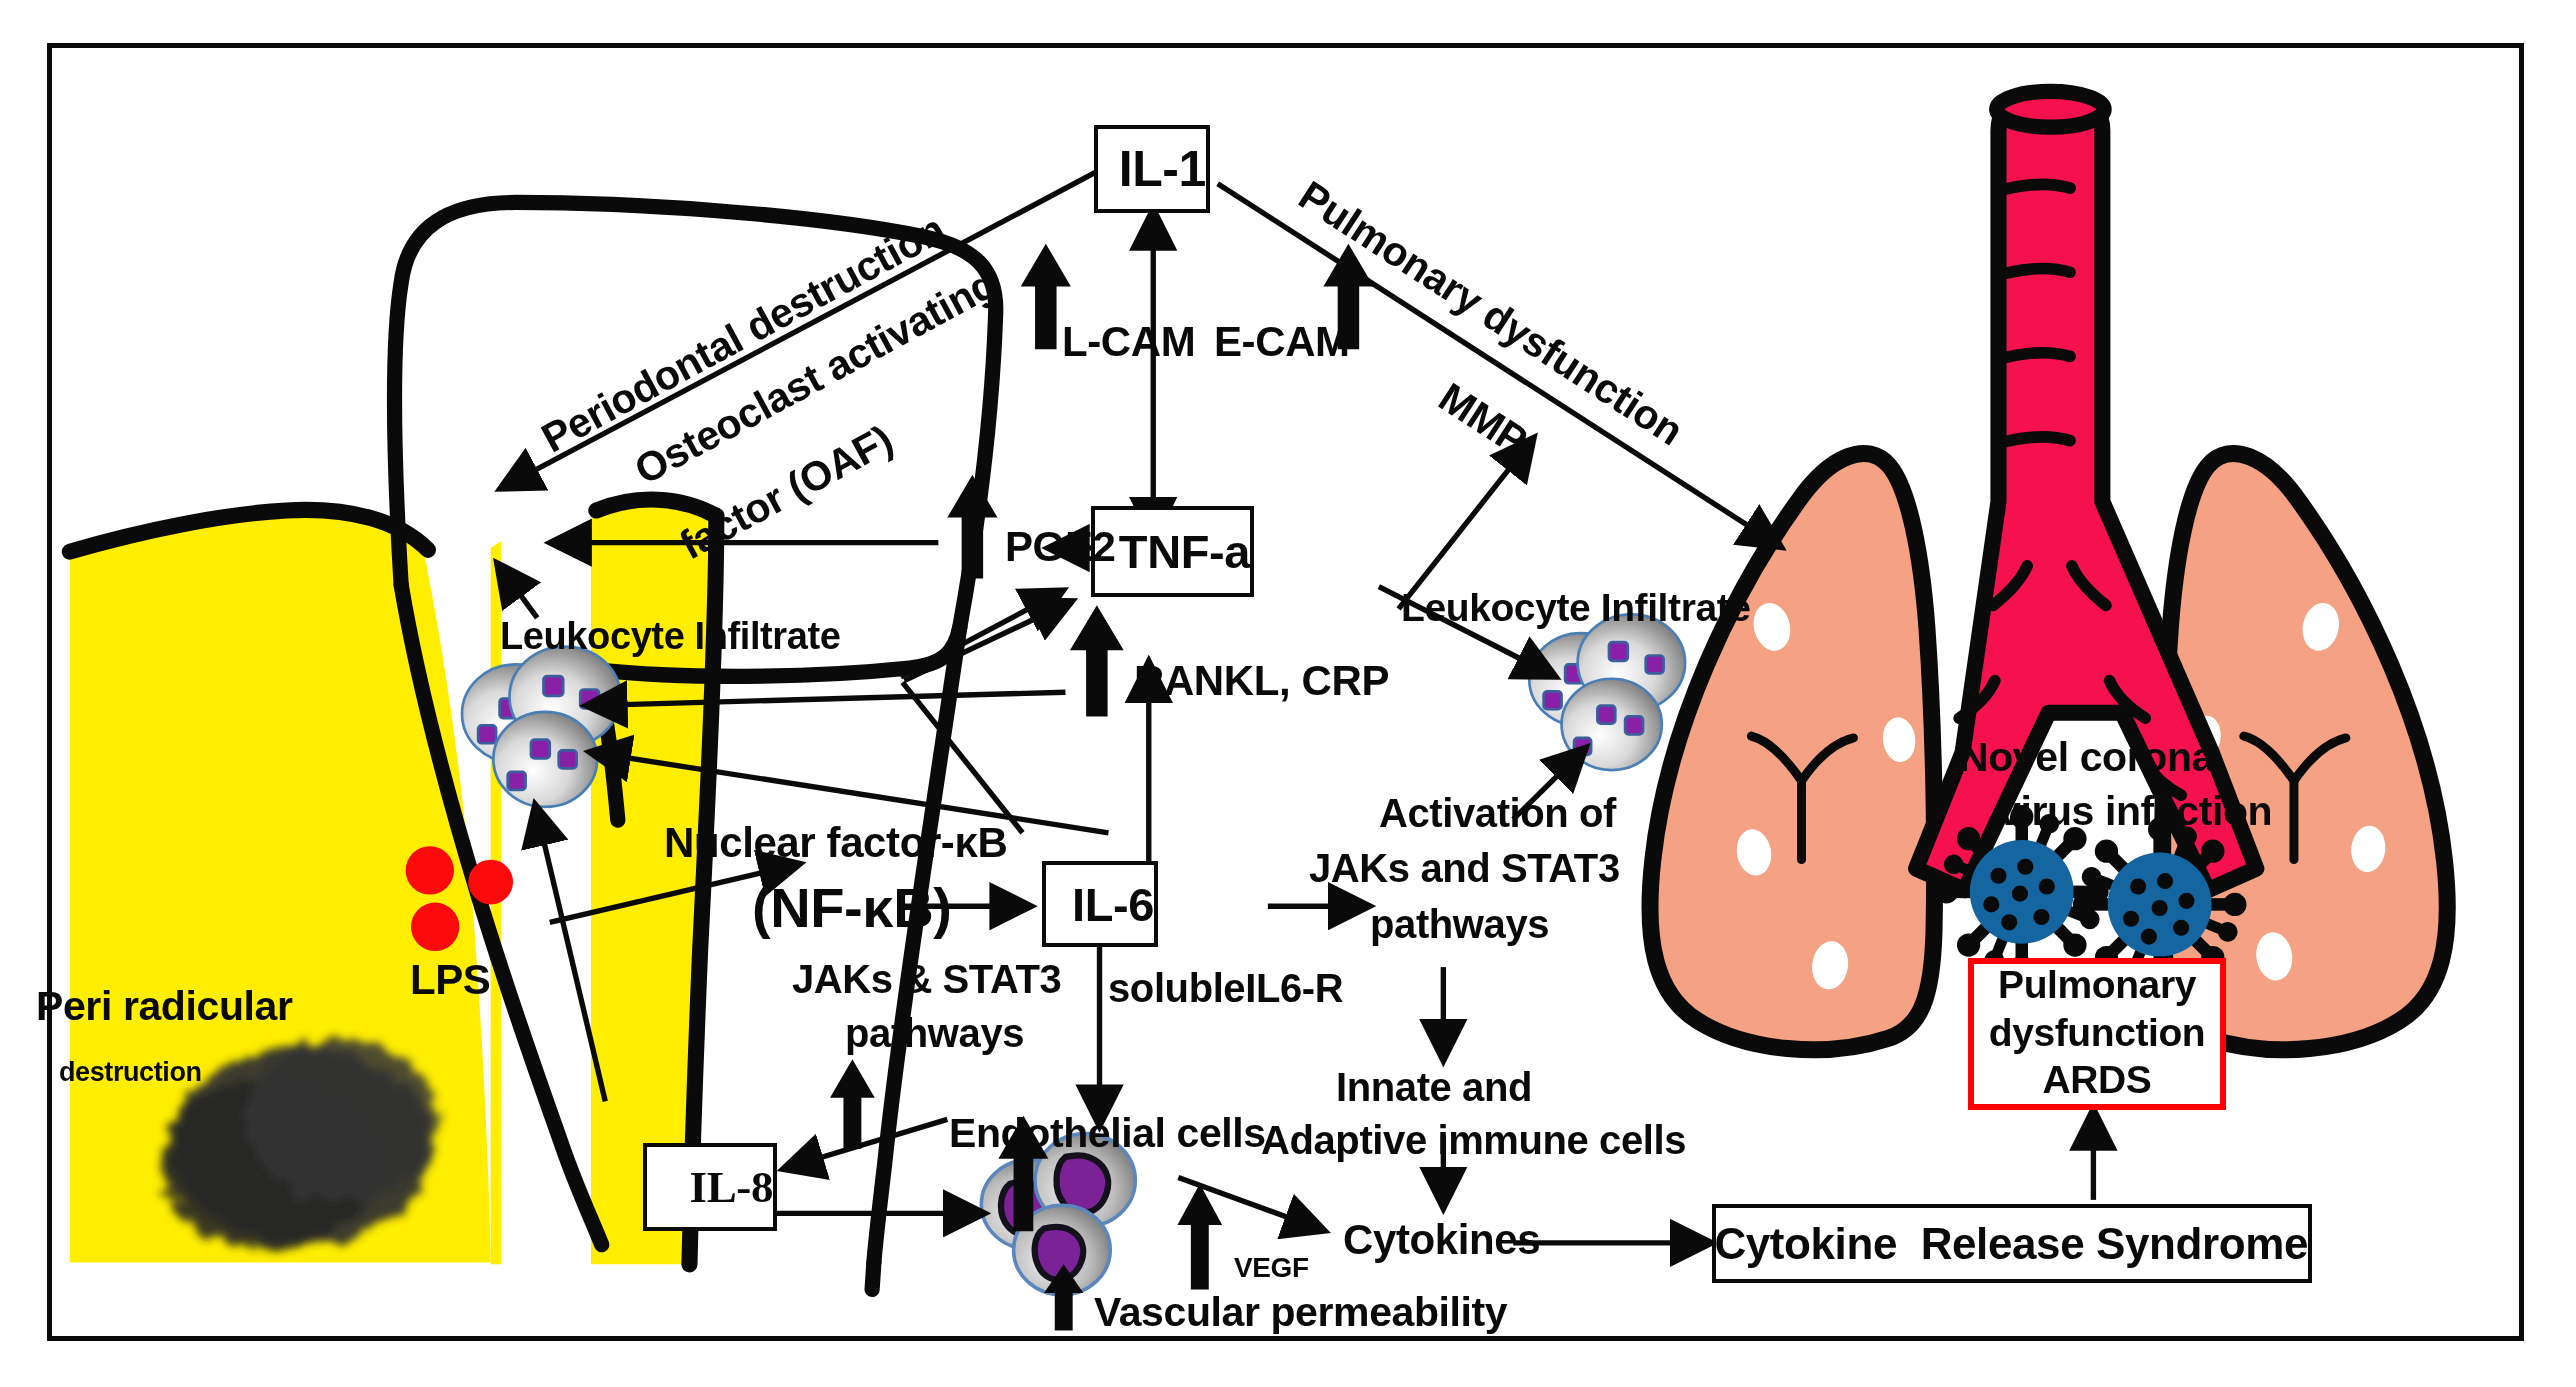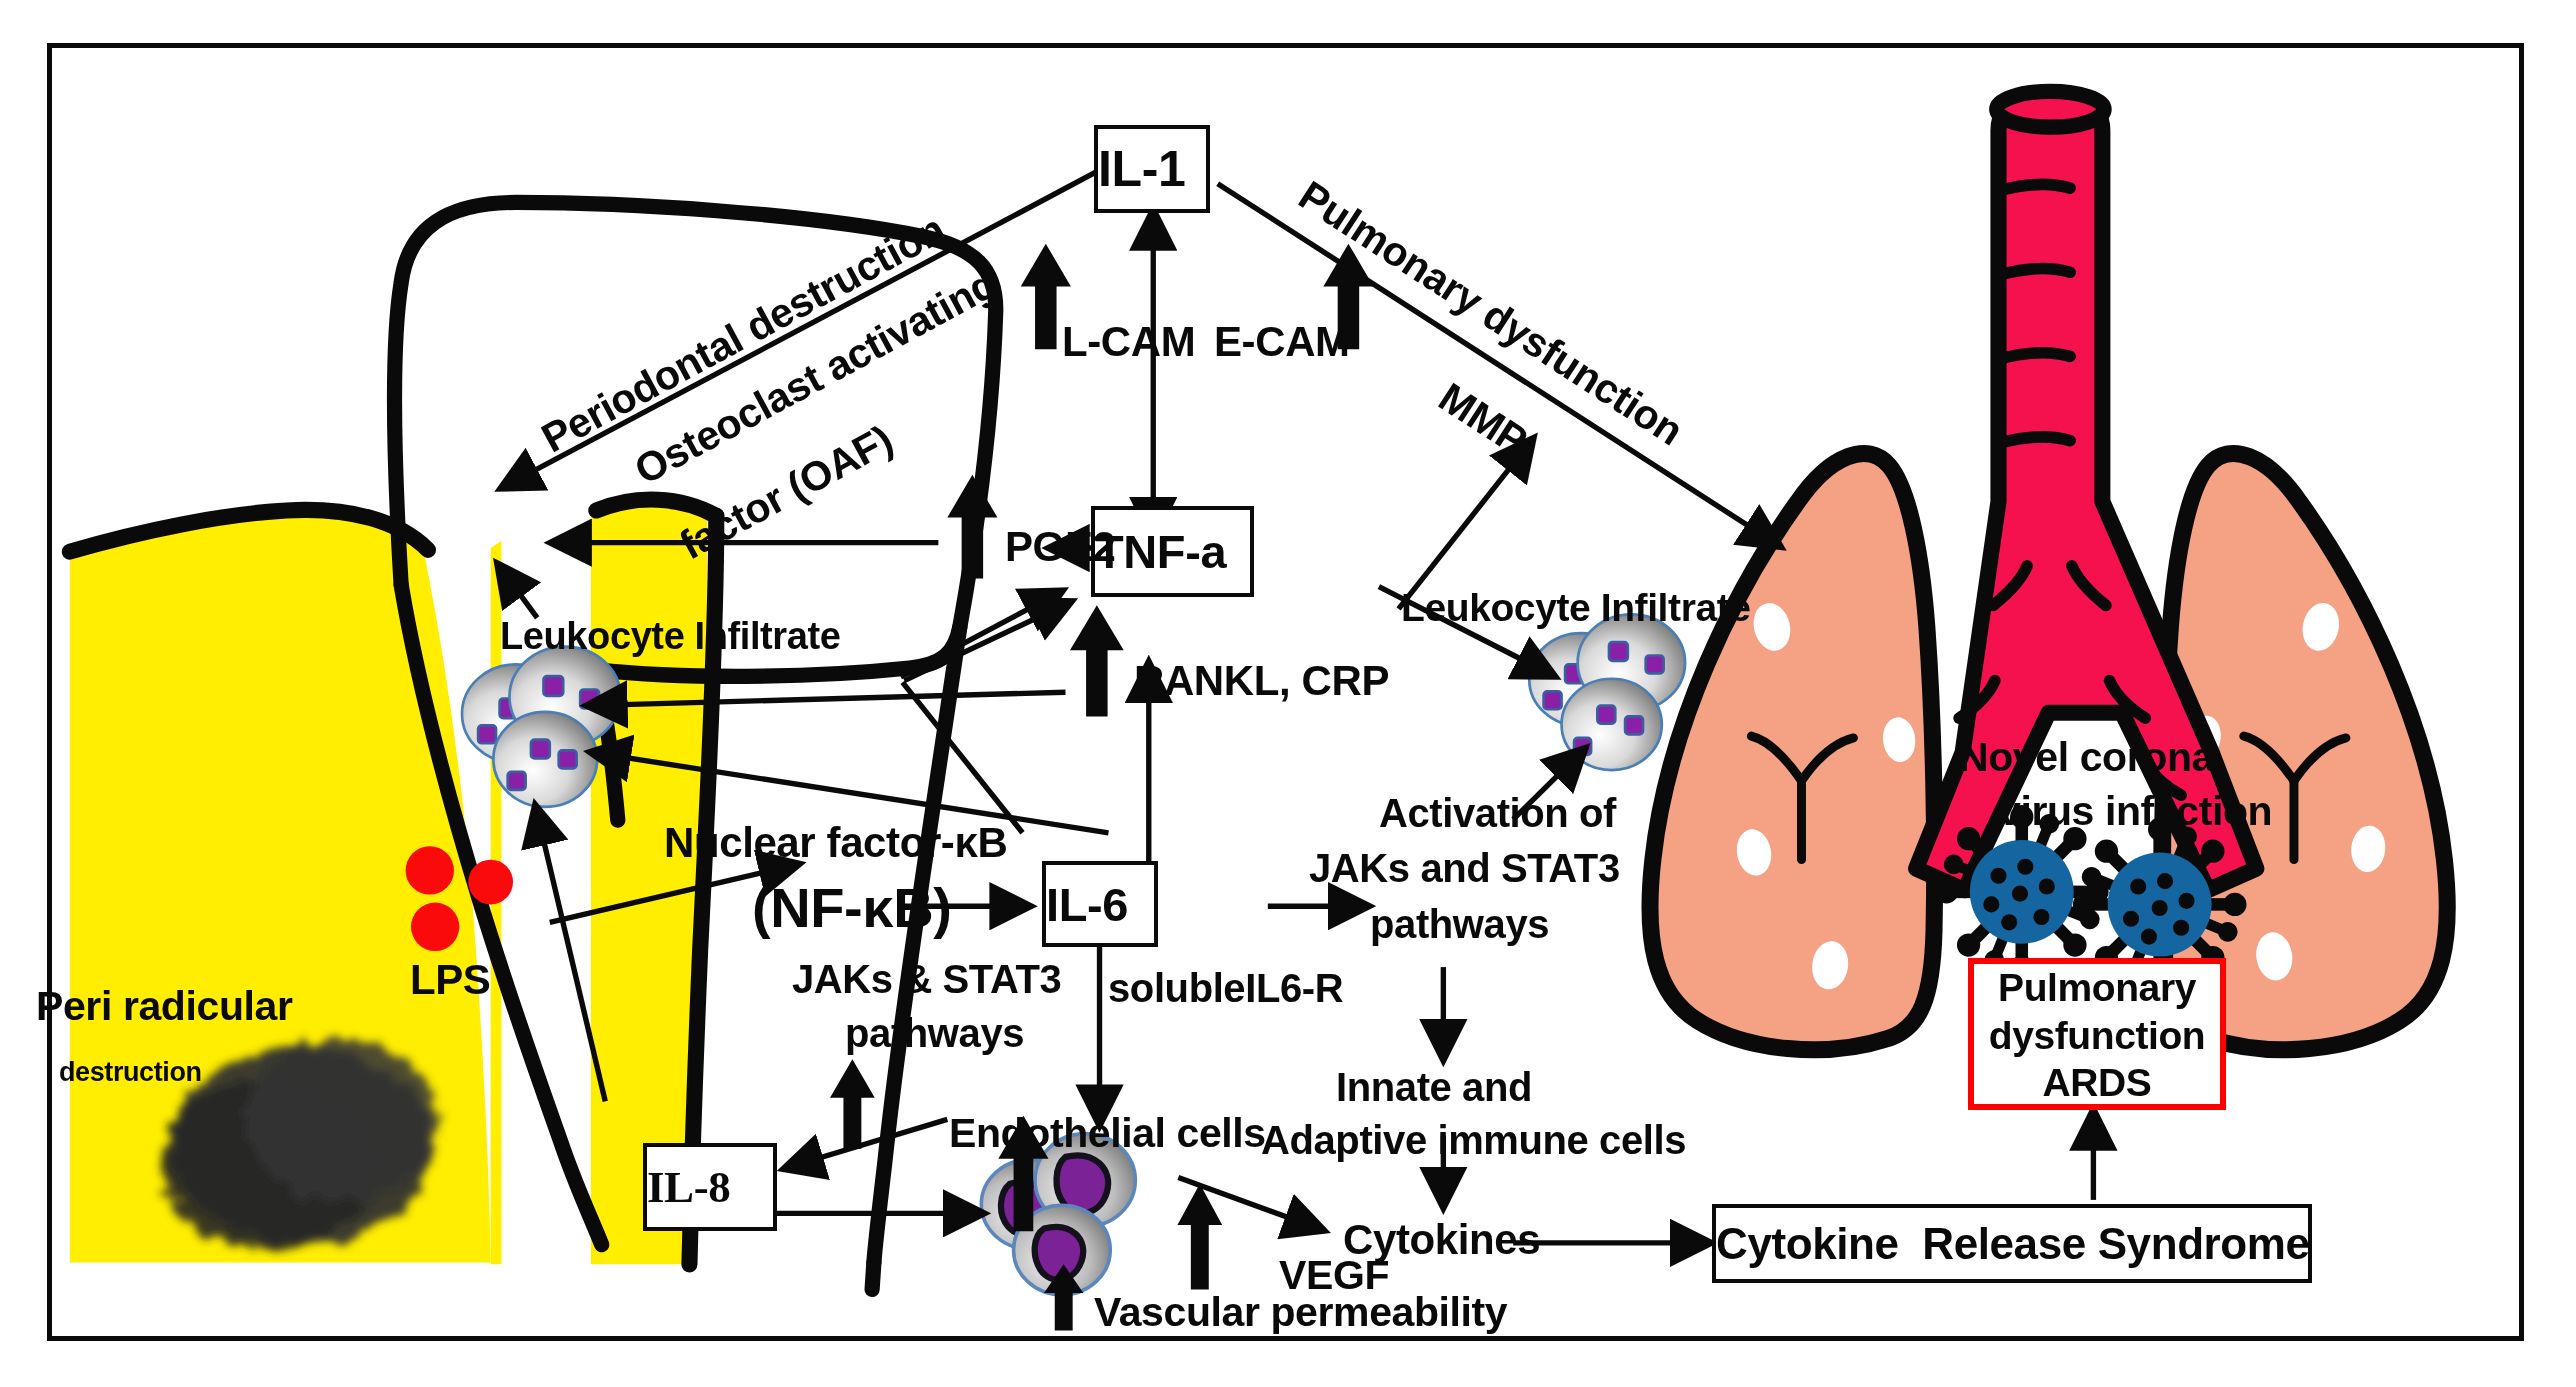--- a/index.html
+++ b/index.html
@@ -26,21 +26,21 @@
     color:#0a0a0a;
     white-space:pre;
     line-height:1.16;
     letter-spacing:-0.4px;
   }
   .boxnode{
     position:absolute;
     border:4.5px solid #0a0a0a;
     background:#ffffff;
     box-sizing:border-box;
-    display:flex;align-items:center;justify-content:flex-start;
+    display:flex;align-items:center;justify-content:flex-end;
     font-weight:bold;
     font-family:"Liberation Sans", sans-serif;
     color:#0a0a0a;
     letter-spacing:-0.4px;
     white-space:pre;
     text-align:center;
   }
   .boxnode.red{border-color:#ff0000;border-width:6.3px;line-height:1.22;}
   .rot{transform-origin:left top;}
 </style>
@@ -515,21 +515,21 @@
 
   <div class="txt" style="left:1379px;top:790px;font-size:40px;">Activation of</div>
   <div class="txt" style="left:1309px;top:845px;font-size:40px;">JAKs and STAT3</div>
   <div class="txt" style="left:1370px;top:901px;font-size:40px;">pathways</div>
 
   <div class="txt" style="left:1336px;top:1064px;font-size:40px;">Innate and</div>
   <div class="txt" style="left:1261px;top:1117px;font-size:40px;">Adaptive immune cells</div>
 
   <div class="txt" style="left:949px;top:1110px;font-size:41px;">Endothelial cells</div>
 
-  <div class="txt" style="left:1234px;top:1252px;font-size:41px;margin-left:45px;">VEGF</div>
+  <div class="txt" style="left:1234px;top:1252px;font-size:28px;">VEGF</div>
 
   <div class="txt" style="left:1094px;top:1289px;font-size:41px;">Vascular permeability</div>
 
   <div class="txt" style="left:1343px;top:1216px;font-size:42px;">Cytokines</div>
 
   <div class="txt" style="left:1959px;top:734px;font-size:41px;">Novel corona</div>
   <div class="txt" style="left:1998px;top:788px;font-size:41px;">virus infection</div>
 
 </div>
 

